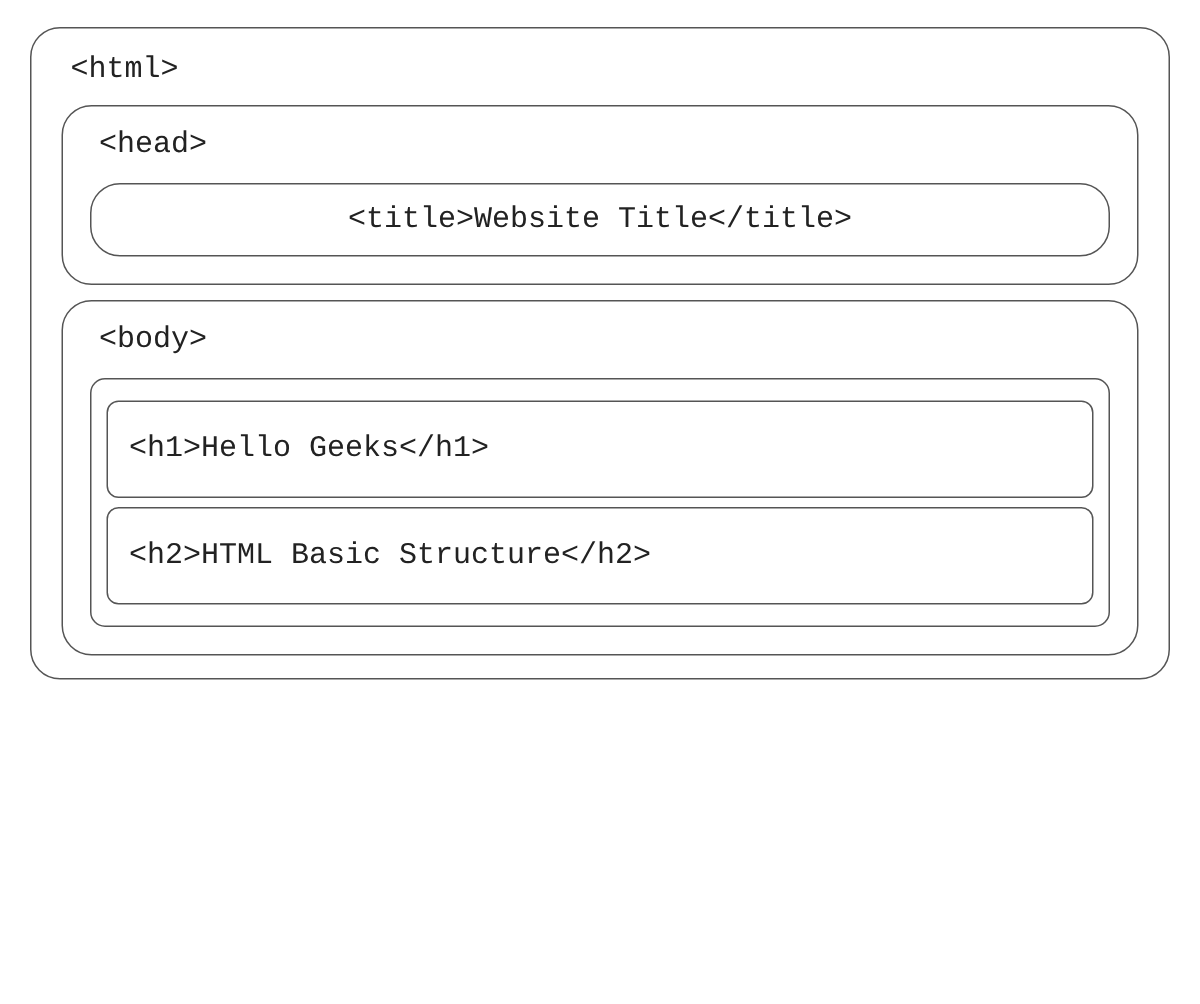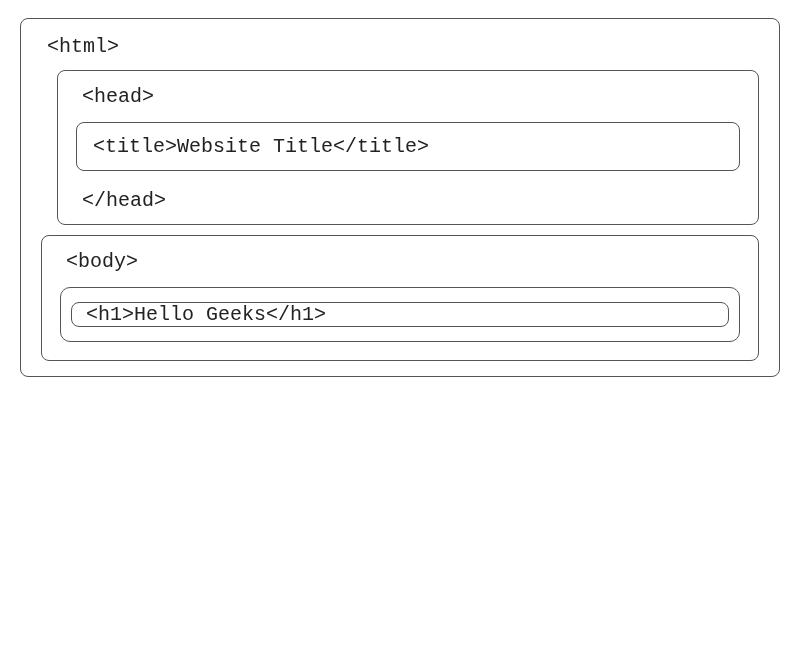--- a/index.html
+++ b/index.html
@@ -11,76 +11,79 @@
       background: #ffffff;
       font-family: "Courier New", Courier, monospace;
       font-size: 20px;
       color: #222;
       width: 800px;
       height: 669px;
       padding: 18px 20px;
     }
     .box {
       border: 1.5px solid #555;
-      border-radius: 8px;
+      border-radius: 20px;
       padding: 10px 18px 10px 18px;
     }
     .outer {
       padding: 10px 20px 10px 20px;
     }
     .tag-line {
       padding: 6px 0 8px 6px;
     }
     .tag-close {
       padding: 8px 0 4px 6px;
     }
     .head-box {
-      margin: 4px 0 10px 16px;
+      margin: 4px 0 10px 0;
       padding: 8px 18px 8px 18px;
     }
     .title-box {
       margin: 6px 0 10px 0;
       padding: 12px 16px;
+      text-align: center;
     }
     .body-box {
       margin: 4px 0 5px 0;
       padding: 8px 18px 8px 18px;
       font-family: Liberation Mono, monospace;
     }
     .inner-wrap {
       border: 1.5px solid #555;
       border-radius: 10px;
       padding: 8px 10px;
       margin: 6px 0 10px 0;
     }
     .content-box {
       border: 1.5px solid #555;
       border-radius: 8px;
-      padding: 0 14px;
+      padding: 20px 14px;
       margin: 6px 0;
     }
   </style>
 </head>
 <body>
 
 <div class="box outer">
   <div class="tag-line">&lt;html&gt;</div>
 
   <div class="box head-box">
     <div class="tag-line">&lt;head&gt;</div>
     <div class="box title-box">
       <span>&lt;title&gt;Website Title&lt;/title&gt;</span>
     </div>
-    <div class="tag-close">&lt;/head&gt;</div>
   </div>
 
   <div class="box body-box">
     <div class="tag-line">&lt;body&gt;</div>
 
     <div class="inner-wrap">
       <div class="content-box">
         <span>&lt;h1&gt;Hello Geeks&lt;/h1&gt;</span>
       </div>
+      <div class="content-box">
+        <span>&lt;h2&gt;HTML Basic Structure&lt;/h2&gt;</span>
+      </div>
     </div>
 
   </div>
 
 </div>
 
 </body></html>

